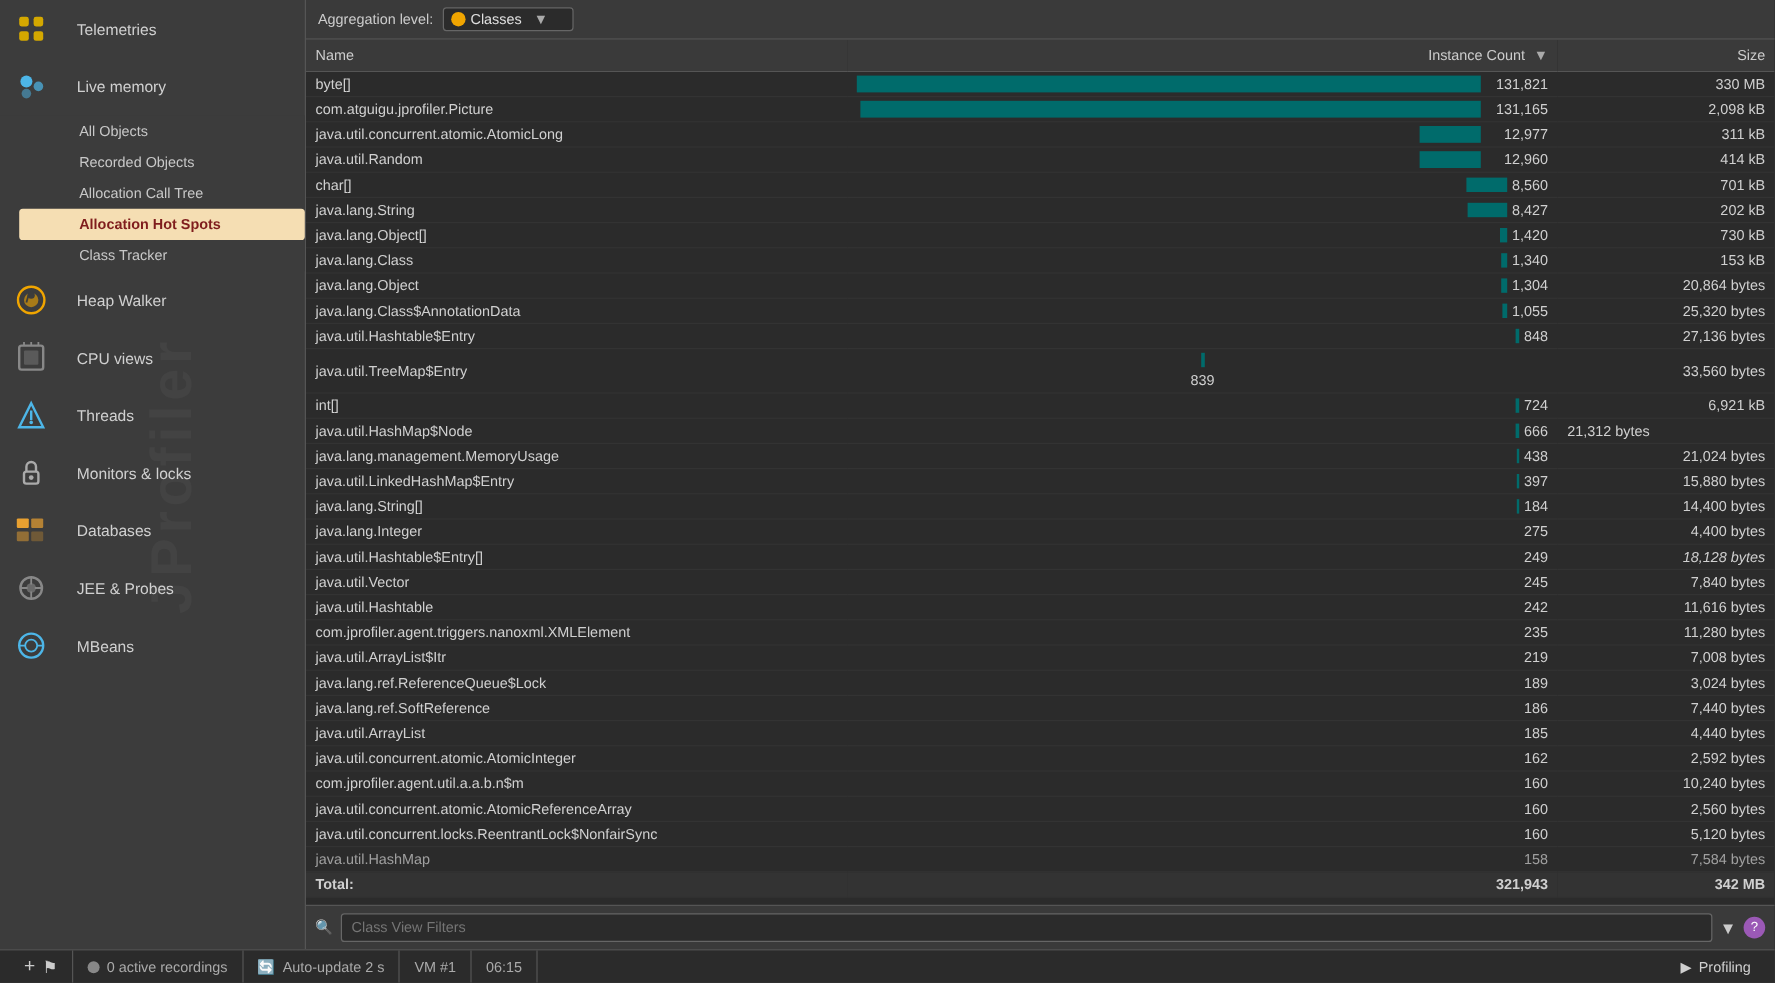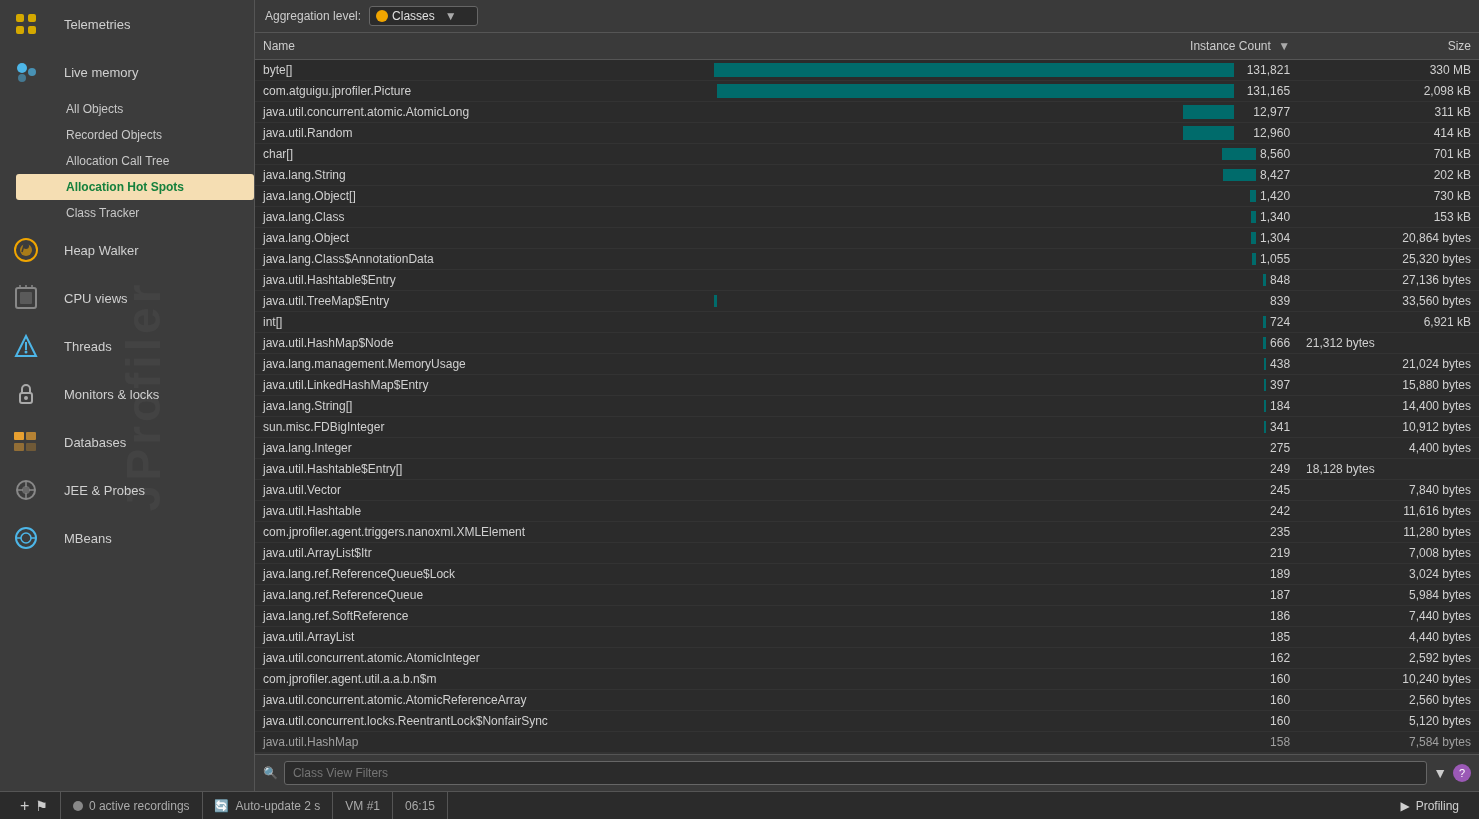--- a/index.html
+++ b/index.html
@@ -8,21 +8,21 @@
     .main-container { display: flex; flex: 1; overflow: hidden; }
 
     
     .sidebar { width: 255px; background: #3c3c3c; display: flex; flex-direction: column; border-right: 1px solid #555; position: relative; }
     .sidebar-item { display: flex; align-items: center; padding: 10px 12px; cursor: pointer; gap: 24px; color: #d0d0d0; }
     .sidebar-item .icon { width: 28px; height: 28px; display: flex; align-items: center; justify-content: center; flex-shrink: 0; }
     .sidebar-item .label { font-size: 13px; }
 
     .sidebar-sub { padding-left: 16px; background: #3c3c3c; }
     .sidebar-sub-item { padding: 6px 12px 6px 50px; cursor: pointer; color: #c8c8c8; font-size: 12px; }
-    .sidebar-sub-item.active { background: #f5deb3; color: #15803d; font-weight: bold; border-radius: 3px; }
+    .sidebar-sub-item.active { background: #f5deb3; color: #7f1d1d; font-weight: bold; border-radius: 3px; }
 
     
     .profiler-watermark { position: absolute; right: -5px; top: 50%; transform: translateY(-50%) rotate(-90deg); font-size: 48px; font-weight: bold; color: rgba(255,255,255,0.04); pointer-events: none; letter-spacing: 4px; white-space: nowrap; }
 
     
     .main-content { flex: 1; display: flex; flex-direction: column; background: #2b2b2b; overflow: hidden; }
 
     
     .aggregation-bar { display: flex; align-items: center; padding: 6px 10px; background: #3a3a3a; border-bottom: 1px solid #555; gap: 8px; }
     .aggregation-label { color: #ccc; font-size: 12px; }
@@ -325,21 +325,21 @@
                 <div style="display: flex; align-items: center; gap: 4px; justify-content: flex-end;">
                   <div style="width: 3px; height: 12px; background: rgb(0, 107, 107); display: inline-block;"></div>
                   <span>848</span>
                 </div>
               </td>
               <td style="text-align: right;">27,136 bytes</td>
             </tr>
             <tr>
               <td>java.util.TreeMap$Entry</td>
               <td style="text-align: left; padding-right: 8px;">
-                <div style="display: flex; align-items: center; gap: 4px; justify-content: space-between;">
+                <div style="display: flex; align-items: center; gap: 4px; justify-content: flex-end; flex-direction: column;">
                   <div style="width: 3px; height: 12px; background: rgb(0, 107, 107); display: inline-block;"></div>
                   <span>839</span>
                 </div>
               </td>
               <td style="text-align: right;">33,560 bytes</td>
             </tr>
             <tr>
               <td>int[]</td>
               <td style="text-align: left; padding-right: 8px;">
                 <div style="display: flex; align-items: center; gap: 4px; justify-content: flex-end;">
@@ -381,40 +381,30 @@
             </tr>
             <tr>
               <td>java.lang.String[]</td>
               <td style="text-align: left; padding-right: 8px;">
                 <div style="display: flex; align-items: center; gap: 4px; justify-content: flex-end;">
                   <div style="width: 2px; height: 12px; background: rgb(0, 107, 107); display: inline-block;"></div>
                   <span>184</span>
                 </div>
               </td>
               <td style="text-align: right;">14,400 bytes</td>
-            </tr>
-            <tr>
-              <td>sun.misc.FDBigInteger</td>
-              <td style="text-align: left; padding-right: 8px;">
-                <div style="display: flex; align-items: center; gap: 4px; justify-content: flex-end;">
-                  <div style="width: 2px; height: 12px; background: rgb(0, 107, 107); display: inline-block;"></div>
-                  <span>341</span>
-                </div>
-              </td>
-              <td style="text-align: right;">10,912 bytes</td>
             </tr>
             <tr>
               <td>java.lang.Integer</td>
               <td style="text-align: right; padding-right: 8px;">275</td>
               <td style="text-align: right;">4,400 bytes</td>
             </tr>
             <tr>
               <td>java.util.Hashtable$Entry[]</td>
               <td style="text-align: right; padding-right: 8px;">249</td>
-              <td style="text-align: left;">18,128 bytes</td>
+              <td style="text-align: right; font-style: italic;">18,128 bytes</td>
             </tr>
             <tr>
               <td>java.util.Vector</td>
               <td style="text-align: right; padding-right: 8px;">245</td>
               <td style="text-align: right;">7,840 bytes</td>
             </tr>
             <tr>
               <td>java.util.Hashtable</td>
               <td style="text-align: right; padding-right: 8px;">242</td>
               <td style="text-align: right;">11,616 bytes</td>
@@ -426,25 +416,20 @@
             </tr>
             <tr>
               <td>java.util.ArrayList$Itr</td>
               <td style="text-align: right; padding-right: 8px;">219</td>
               <td style="text-align: right;">7,008 bytes</td>
             </tr>
             <tr>
               <td>java.lang.ref.ReferenceQueue$Lock</td>
               <td style="text-align: right; padding-right: 8px;">189</td>
               <td style="text-align: right;">3,024 bytes</td>
-            </tr>
-            <tr>
-              <td>java.lang.ref.ReferenceQueue</td>
-              <td style="text-align: right; padding-right: 8px;">187</td>
-              <td style="text-align: right;">5,984 bytes</td>
             </tr>
             <tr>
               <td>java.lang.ref.SoftReference</td>
               <td style="text-align: right; padding-right: 8px;">186</td>
               <td style="text-align: right;">7,440 bytes</td>
             </tr>
             <tr>
               <td>java.util.ArrayList</td>
               <td style="text-align: right; padding-right: 8px;">185</td>
               <td style="text-align: right;">4,440 bytes</td>

